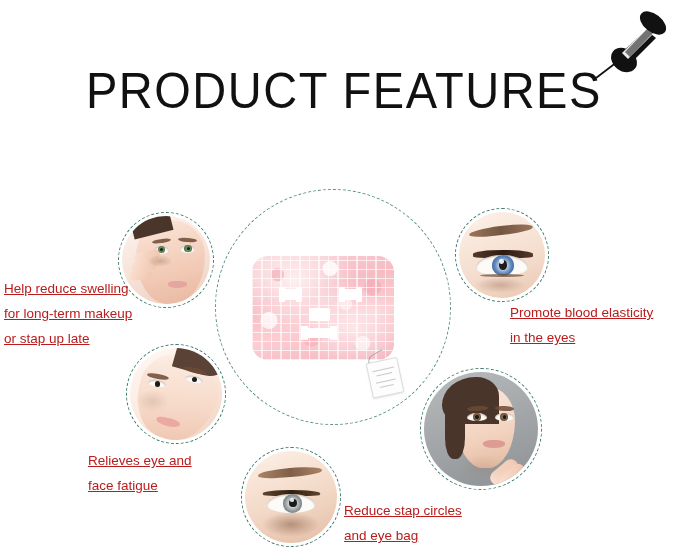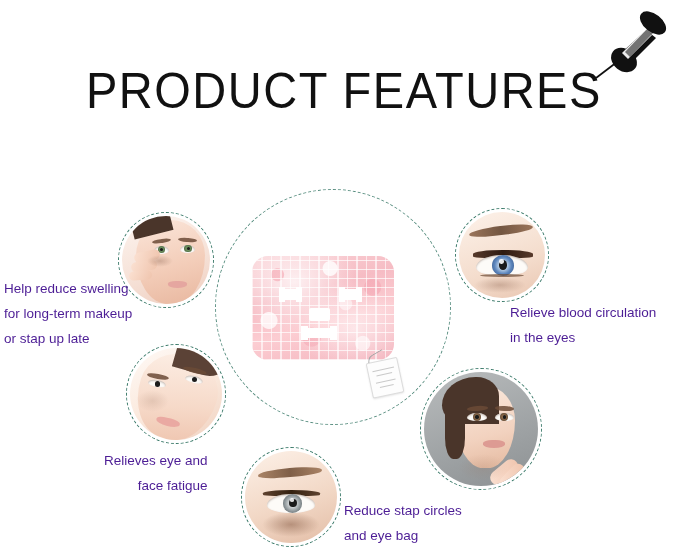--- a/index.html
+++ b/index.html
@@ -247,26 +247,27 @@
     border-radius: 50%;
     background: radial-gradient(ellipse at center, rgba(150,110,90,.40) 0%, rgba(150,110,90,0) 70%);
   }
 
   
   .caption {
     position: absolute;
     font-family: "Liberation Sans", sans-serif;
     font-size: 13.5px;
     line-height: 25px;
-    color: #4c1d95;
+    color: #b91c1c;
     white-space: pre-line;
+    text-decoration: underline;
   }
   .c-left    { left: 4px;   top: 276px; }
   .c-right   { left: 510px; top: 300px; }
-  .c-midleft { left: 104px; top: 448px; text-align: right; }
+  .c-midleft { left: 88px; top: 448px; }
   .c-bottom  { left: 344px; top: 498px; }
   .c-botrt   { left: 533px; top: 476px; }
 </style>
 </head>
 <body>
 
 <div id="infographic">
 
   <div class="page-title">PRODUCT FEATURES</div>
 
@@ -387,21 +388,21 @@
       <div class="finger" style="left:56%; top:82%; width:28%; height:12%; transform:rotate(-40deg);"></div>
       <div class="finger" style="left:64%; top:86%; width:26%; height:11%; transform:rotate(-46deg);"></div>
       <div class="shadow-soft" style="left:30%; top:72%; width:44%; height:24%; opacity:.45;"></div>
     </div>
   </div>
 
   <div class="caption c-left">Help reduce swelling
 for long-term makeup
 or stap up late</div>
 
-  <div class="caption c-right">Relieve blood circulation
+  <div class="caption c-right">Promote blood elasticity
 in the eyes</div>
 
   <div class="caption c-midleft">Relieves eye and
 face fatigue</div>
 
   <div class="caption c-bottom">Reduce stap circles
 and eye bag</div>
 
 
 </div>

